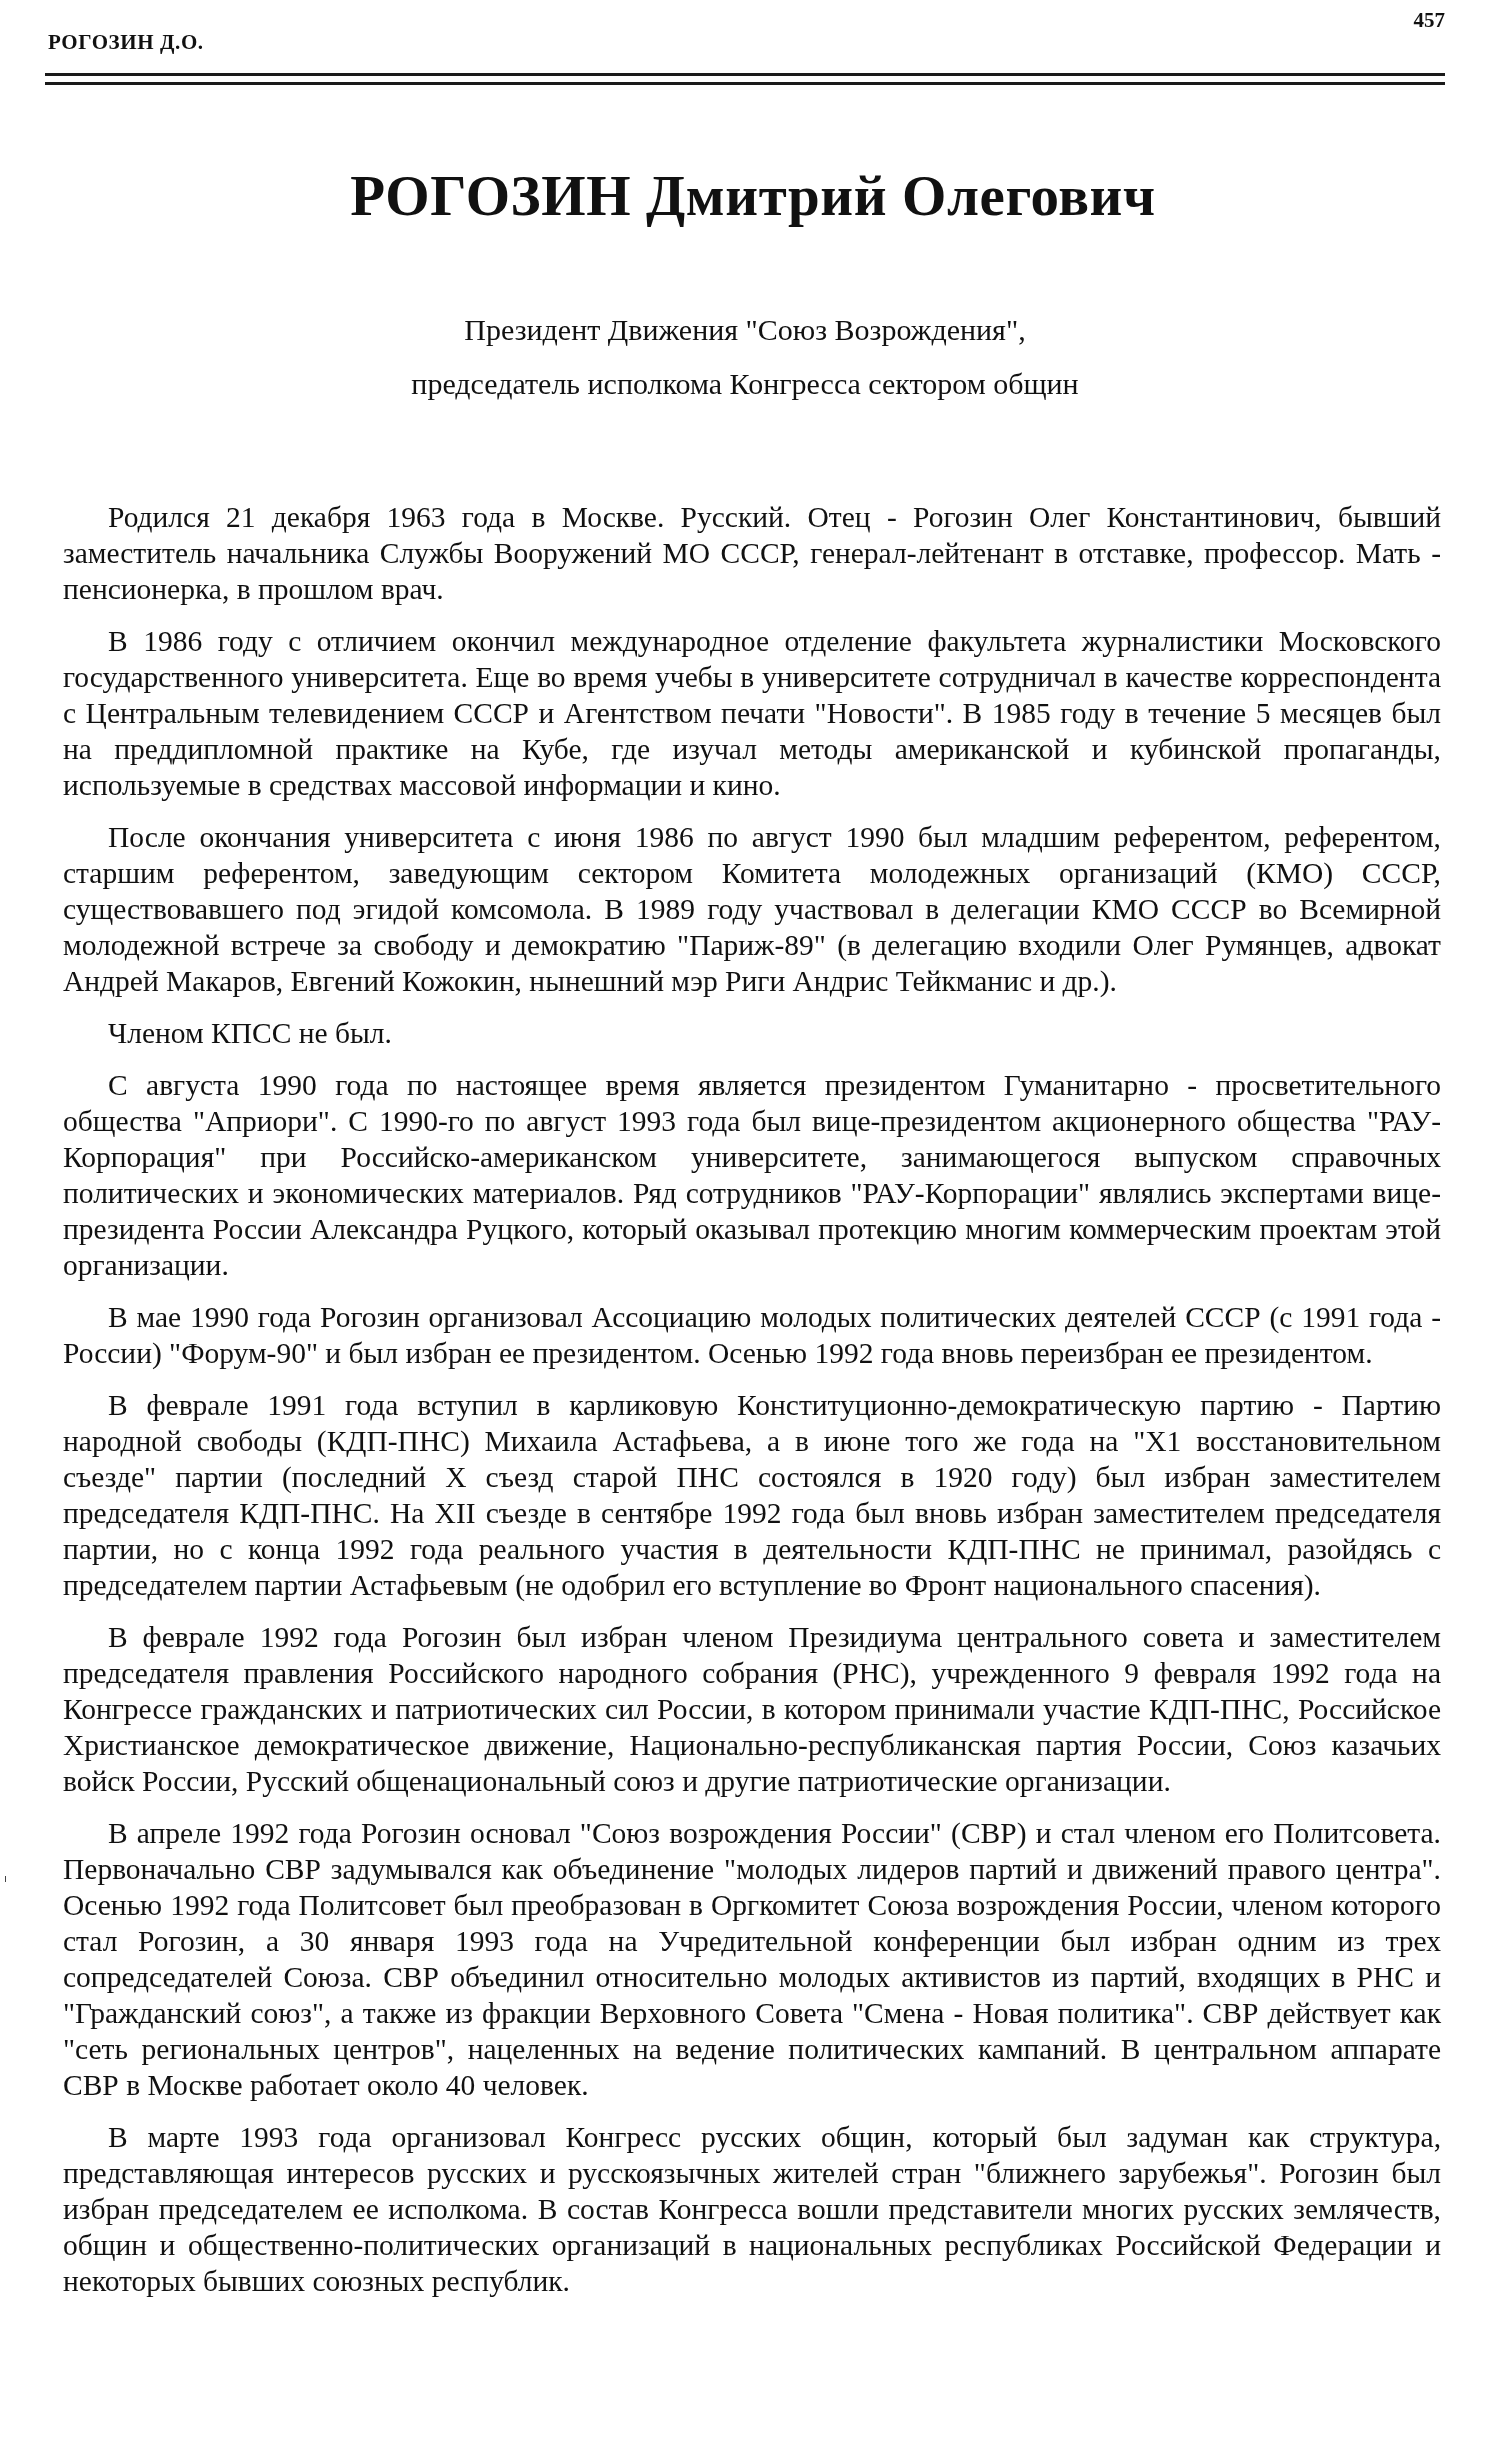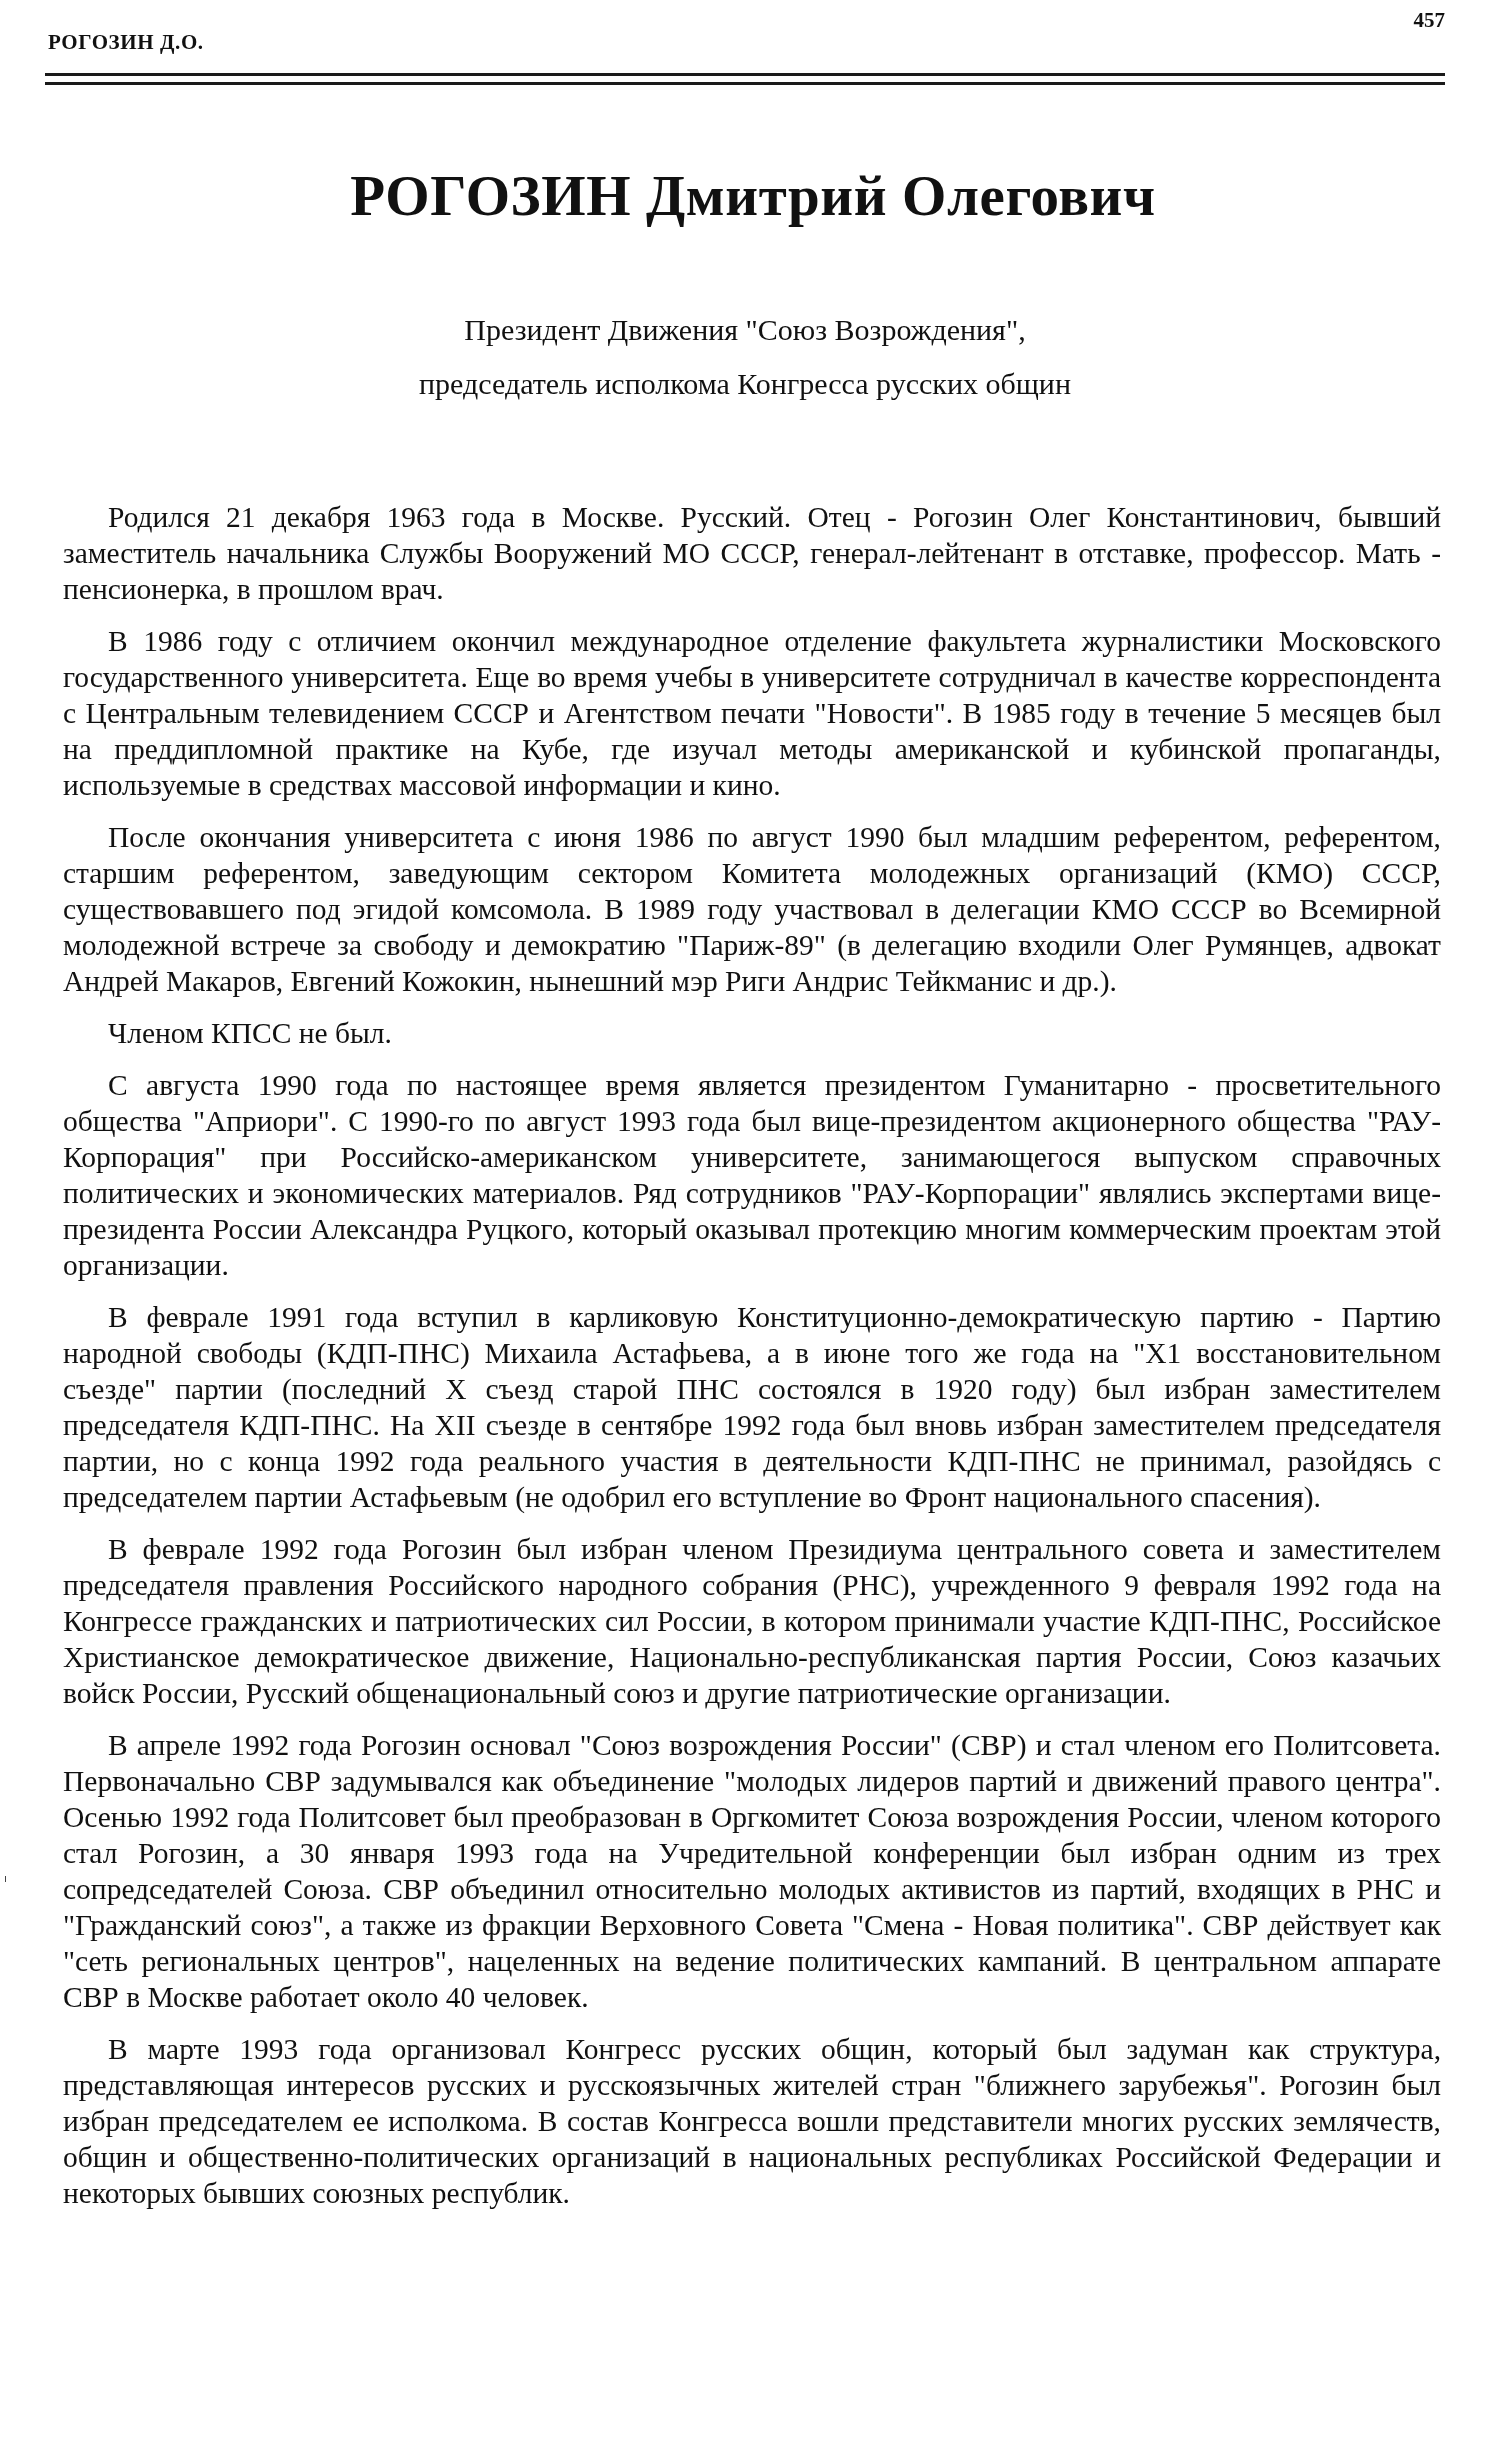--- a/index.html
+++ b/index.html
@@ -25,29 +25,30 @@
 <body>
 
 <div>
   <div class="running-head">РОГОЗИН Д.О.</div>
   <div class="page-num">457</div>
   <div class="rule r1"></div>
   <div class="rule r2"></div>
 
   <h1 class="title" style="margin:0;">РОГОЗИН Дмитрий Олегович</h1>
   <div class="subtitle s1">Президент Движения "Союз Возрождения",</div>
-  <div class="subtitle s2">председатель исполкома Конгресса русских общин</div>
+  <div class="subtitle s2">председатель исполкома Конгресса сектором общин</div>
 
   <div class="stray-mark"></div>
 
   <div class="body">
     <p>Родился 21 декабря 1963 года в Москве. Русский. Отец - Рогозин Олег Константинович, бывший заместитель начальника Службы Вооружений МО СССР, генерал-лейтенант в отставке, профессор. Мать - пенсионерка, в прошлом врач.</p>
     <p>В 1986 году с отличием окончил международное отделение факультета журналистики Московского государственного университета. Еще во время учебы в университете сотрудничал в качестве корреспондента с Центральным телевидением СССР и Агентством печати "Новости". В 1985 году в течение 5 месяцев был на преддипломной практике на Кубе, где изучал методы американской и кубинской пропаганды, используемые в средствах массовой информации и кино.</p>
     <p>После окончания университета с июня 1986 по август 1990 был младшим референтом, референтом, старшим референтом, заведующим сектором Комитета молодежных организаций (КМО) СССР, существовавшего под эгидой комсомола. В 1989 году участвовал в делегации КМО СССР во Всемирной молодежной встрече за свободу и демократию "Париж-89" (в делегацию входили Олег Румянцев, адвокат Андрей Макаров, Евгений Кожокин, нынешний мэр Риги Андрис Тейкманис и др.).</p>
     <p>Членом КПСС не был.</p>
     <p>С августа 1990 года по настоящее время является президентом Гуманитарно - просветительного общества "Априори". С 1990-го по август 1993 года был вице-президентом акционерного общества "РАУ-Корпорация" при Российско-американском университете, занимающегося выпуском справочных политических и экономических материалов. Ряд сотрудников "РАУ-Корпорации" являлись экспертами вице-президента России Александра Руцкого, который оказывал протекцию многим коммерческим проектам этой организации.</p>
+    <p>В мае 1990 года Рогозин организовал Ассоциацию молодых политических деятелей СССР (с 1991 года - России) "Форум-90" и был избран ее президентом. Осенью 1992 года вновь переизбран ее президентом.</p>
     <p>В феврале 1991 года вступил в карликовую Конституционно-демократическую партию - Партию народной свободы (КДП-ПНС) Михаила Астафьева, а в июне того же года на "Х1 восстановительном съезде" партии (последний Х съезд старой ПНС состоялся в 1920 году) был избран заместителем председателя КДП-ПНС. На XII съезде в сентябре 1992 года был вновь избран заместителем председателя партии, но с конца 1992 года реального участия в деятельности КДП-ПНС не принимал, разойдясь с председателем партии Астафьевым (не одобрил его вступление во Фронт национального спасения).</p>
     <p>В феврале 1992 года Рогозин был избран членом Президиума центрального совета и заместителем председателя правления Российского народного собрания (РНС), учрежденного 9 февраля 1992 года на Конгрессе гражданских и патриотических сил России, в котором принимали участие КДП-ПНС, Российское Христианское демократическое движение, Национально-республиканская партия России, Союз казачьих войск России, Русский общенациональный союз и другие патриотические организации.</p>
     <p>В апреле 1992 года Рогозин основал "Союз возрождения России" (СВР) и стал членом его Политсовета. Первоначально СВР задумывался как объединение "молодых лидеров партий и движений правого центра". Осенью 1992 года Политсовет был преобразован в Оргкомитет Союза возрождения России, членом которого стал Рогозин, а 30 января 1993 года на Учредительной конференции был избран одним из трех сопредседателей Союза. СВР объединил относительно молодых активистов из партий, входящих в РНС и "Гражданский союз", а также из фракции Верховного Совета "Смена - Новая политика". СВР действует как "сеть региональных центров", нацеленных на ведение политических кампаний. В центральном аппарате СВР в Москве работает около 40 человек.</p>
     <p>В марте 1993 года организовал Конгресс русских общин, который был задуман как структура, представляющая интересов русских и русскоязычных жителей стран "ближнего зарубежья". Рогозин был избран председателем ее исполкома. В состав Конгресса вошли представители многих русских землячеств, общин и общественно-политических организаций в национальных республиках Российской Федерации и некоторых бывших союзных республик.</p>
   </div>
 </div>
 
 
 </body></html>

